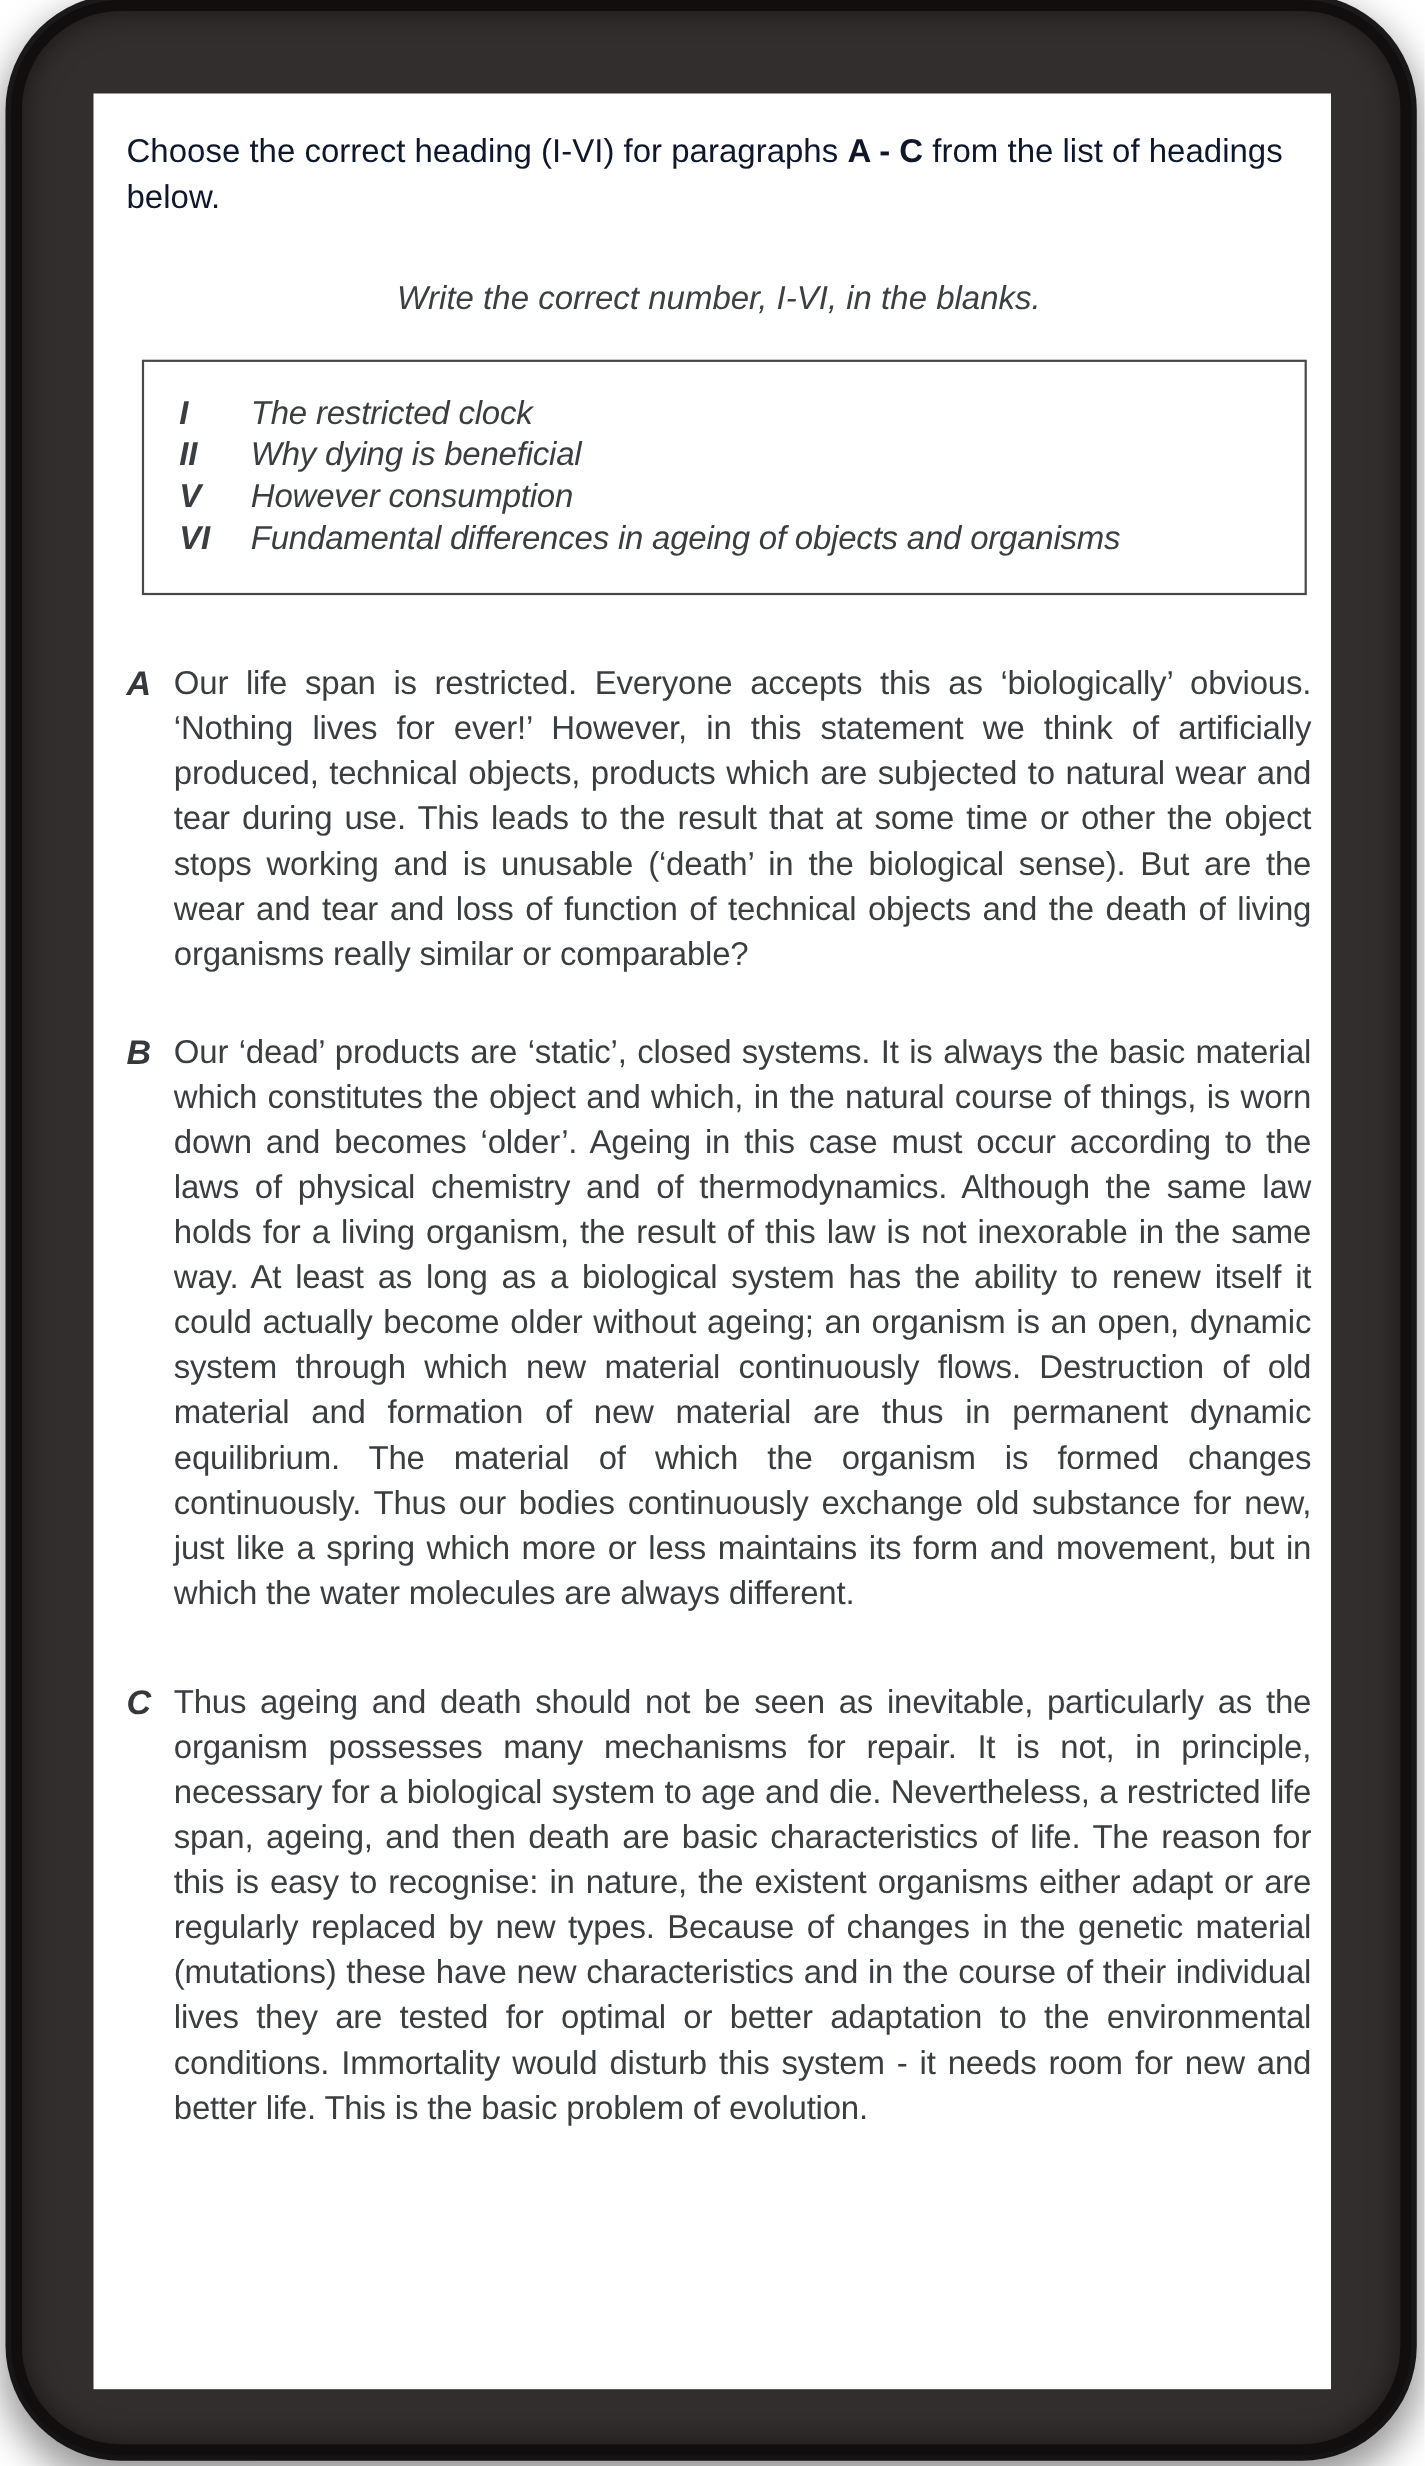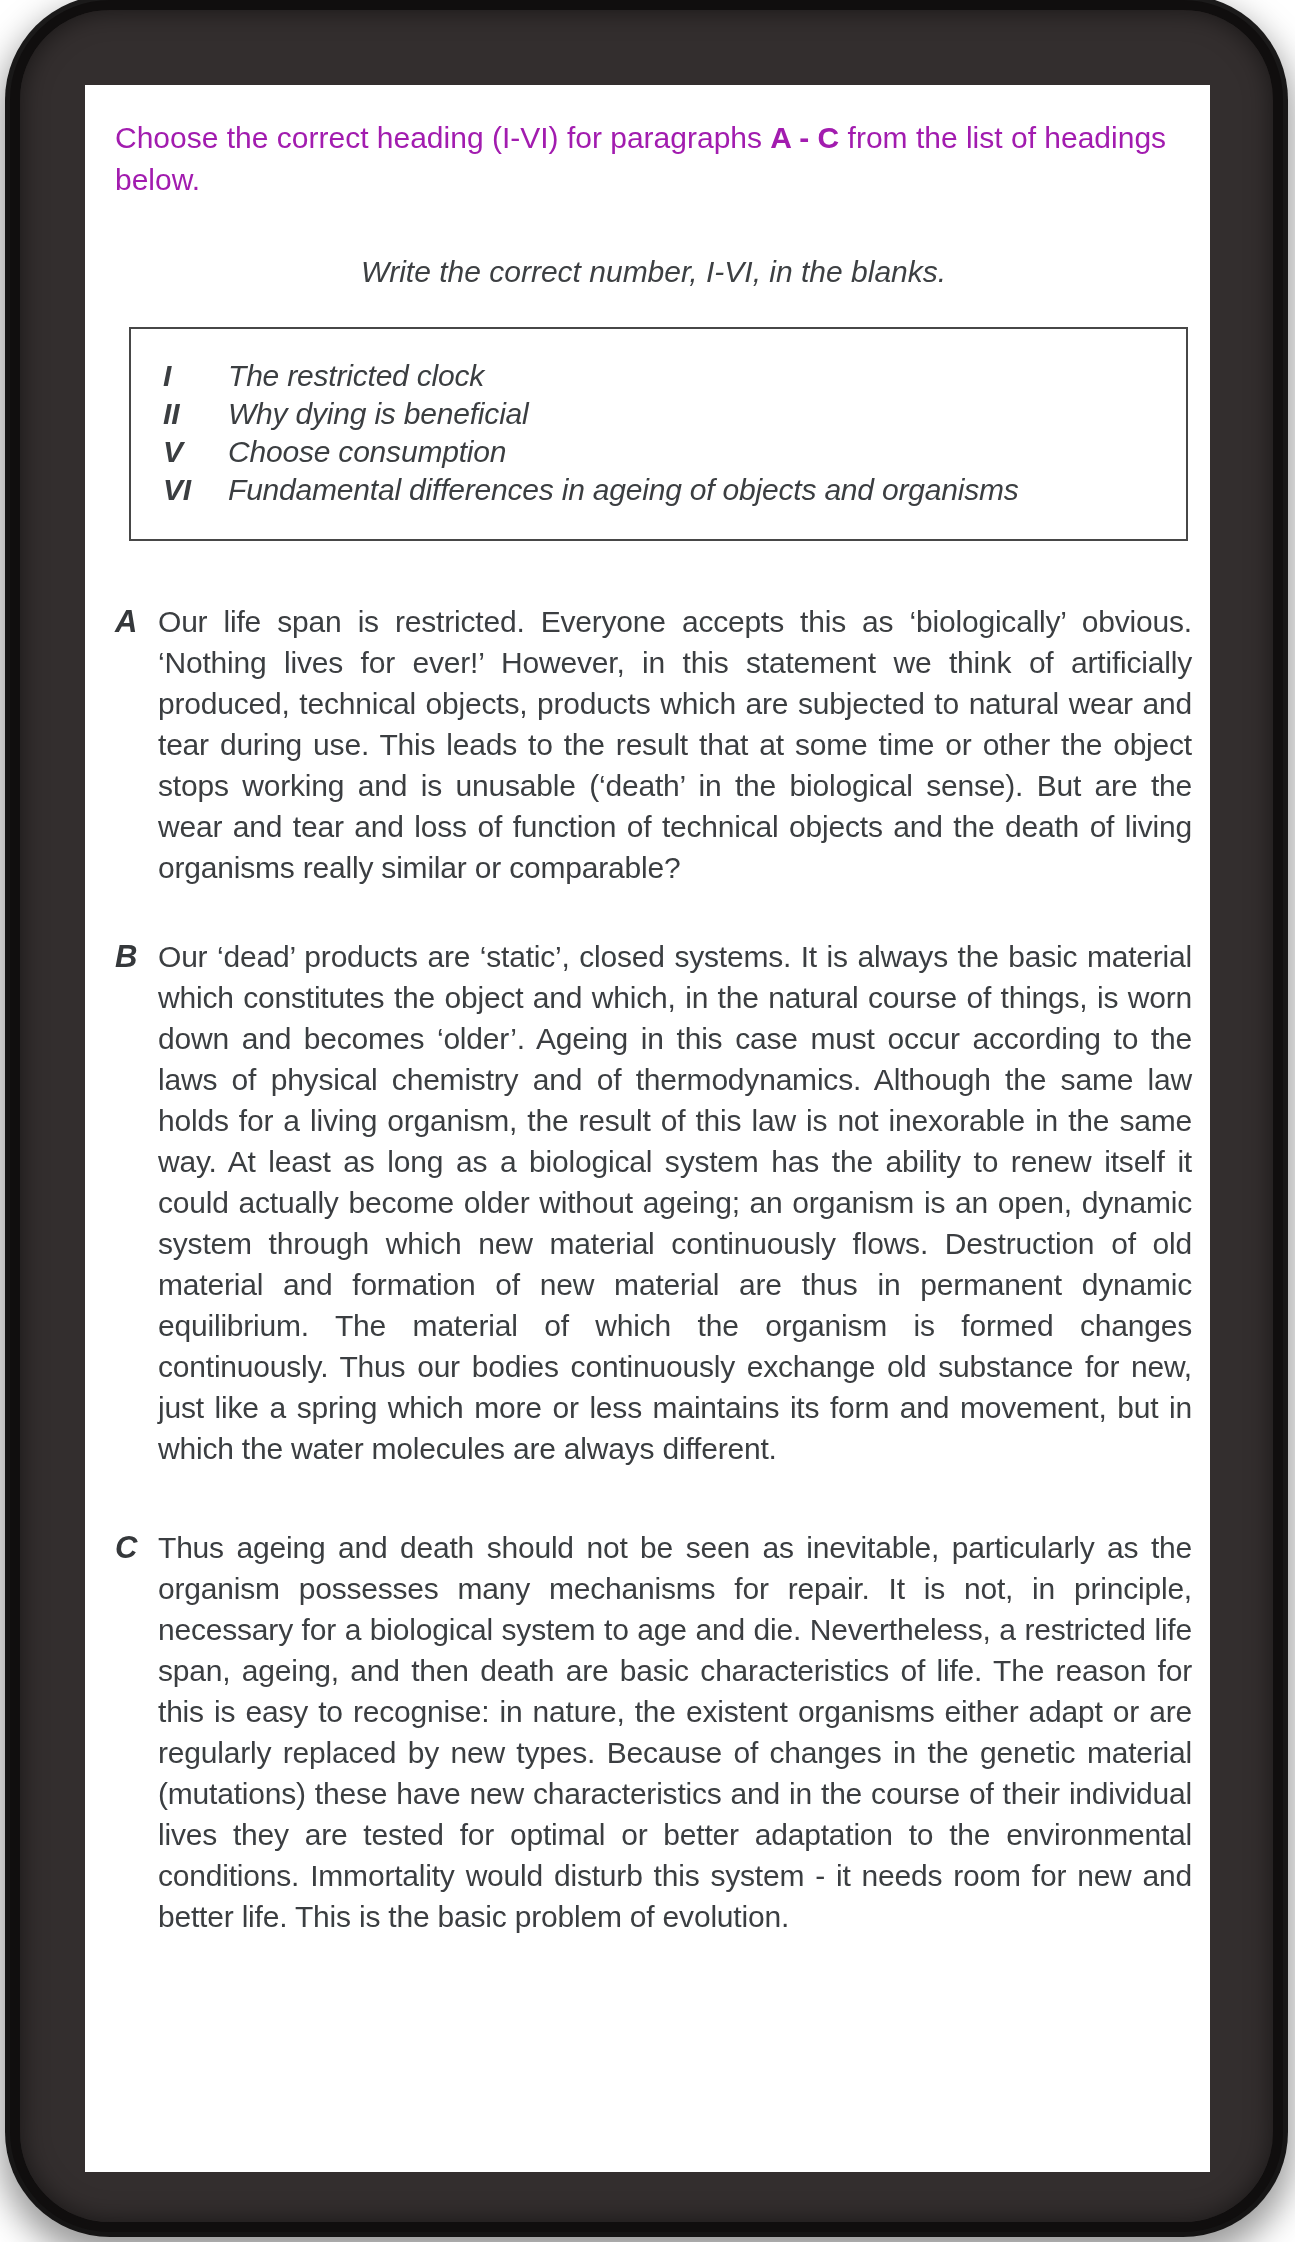--- a/index.html
+++ b/index.html
@@ -28,21 +28,21 @@
     background:#ffffff;
   }
   .content {
     position:absolute; left:0; top:0; right:0; bottom:0;
     padding:32px 18px 0 30px;
     box-sizing:border-box;
     color:#3b3e41;
   }
   .instructions {
     margin:0;
-    font-size:30px; line-height:42px; color:#a21caf;
+    font-size:30px; line-height:42px; color:#0f172a;
   }
   .instructions b { font-weight:bold; }
   .sub-instruction {
     margin:50px 0 0 0;
     font-style:italic;
     font-size:30px; line-height:42px; color:#3d4043;text-align:center;
   }
   .headings-box {
     margin:34px 4px 0 14px;
     border:2px solid #474747;
@@ -96,21 +96,21 @@
       <div class="hrow">
         <span class="num">I</span>
         <span class="hlabel">The restricted clock</span>
       </div>
       <div class="hrow">
         <span class="num">II</span>
         <span class="hlabel">Why dying is beneficial</span>
       </div>
       <div class="hrow">
         <span class="num">V</span>
-        <span class="hlabel">Choose consumption</span>
+        <span class="hlabel">However consumption</span>
       </div>
       <div class="hrow">
         <span class="num">VI</span>
         <span class="hlabel">Fundamental differences in ageing of objects and organisms</span>
       </div>
     </div>
 
     <div class="para para-a">
       <span class="plabel">A</span>
       <p class="ptext">Our life span is restricted. Everyone accepts this as ‘biologically’ obvious. ‘Nothing lives for ever!’ However, in this statement we think of artificially produced, technical objects, products which are subjected to natural wear and tear during use. This leads to the result that at some time or other the object stops working and is unusable (‘death’ in the biological sense). But are the wear and tear and loss of function of technical objects and the death of living organisms really similar or comparable?</p>

